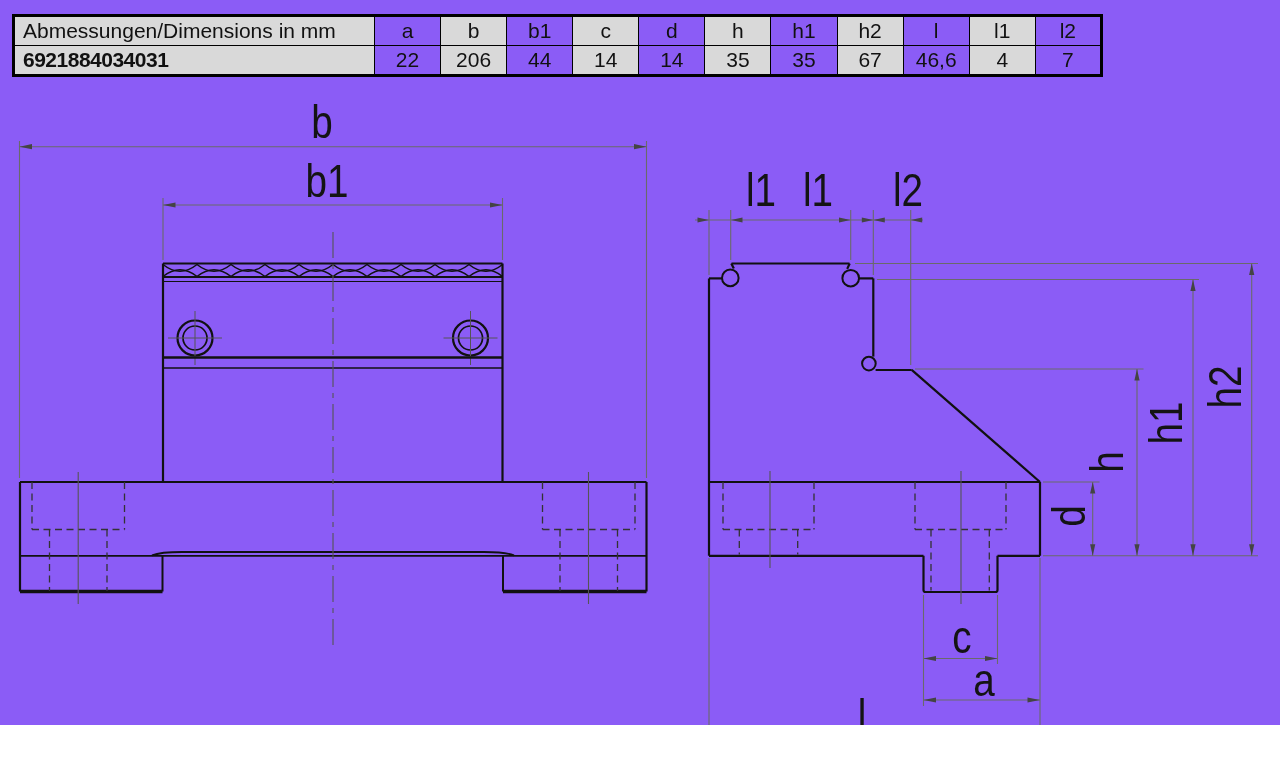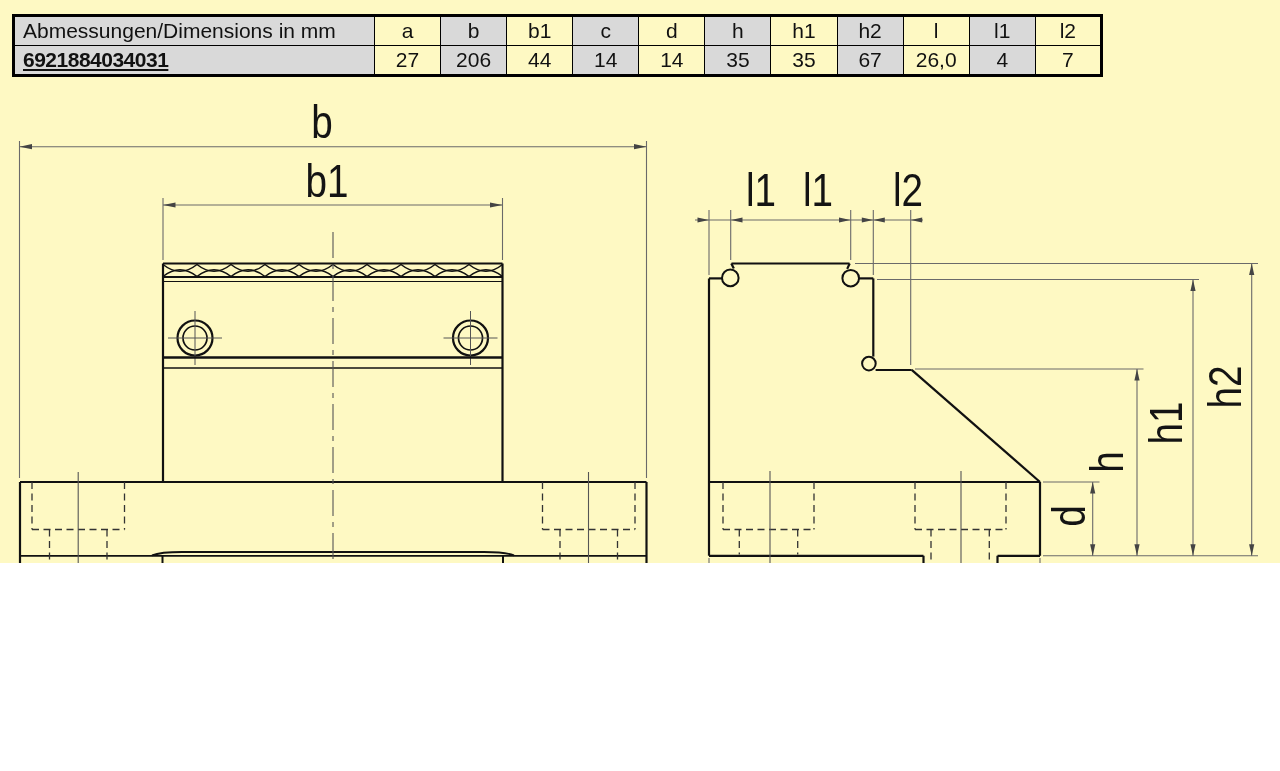--- a/index.html
+++ b/index.html
@@ -1,27 +1,27 @@
 <!DOCTYPE html>
 <html><head>
 <meta charset="utf-8">
 <style>
   html,body{margin:0;padding:0;background:#fff;}
-  .stage{position:relative;width:1280px;height:563px;background:#fef9c3;overflow:hidden;
+  .stage{position:relative;width:1280px;height:725px;background:#8b5cf6;overflow:hidden;
          font-family:"Liberation Sans",sans-serif;color:#111;}
   
   .dim-table{position:absolute;left:12px;top:14px;border-collapse:collapse;table-layout:fixed;
              width:1091px;}
   .dim-table td,.dim-table th{border:1.5px solid #000;height:28px;padding:0;margin:0;
              font-size:21px;font-weight:normal;text-align:center;vertical-align:middle;
              white-space:nowrap;overflow:hidden;}
   .dim-table{border:3px solid #000;}
   .dim-table .lbl{text-align:left;padding-left:8px;}
   .dim-table .sh{background:#d9d9d9;}
-  .dim-table .bold{font-weight:bold;letter-spacing:-0.5px;text-decoration:underline;}
+  .dim-table .bold{font-weight:bold;letter-spacing:-0.5px;}
   
   .draw{position:absolute;left:0;top:0;width:1280px;height:771px;}
   
   .dim-label{position:absolute;font-size:46px;line-height:1;color:#141414;
              transform:translate(-50%,-50%) scaleX(0.84);white-space:nowrap;}
   .dim-label.rot{transform:translate(-50%,-50%) rotate(-90deg) scaleX(0.84);}
 </style>
 </head>
 <body>
 
@@ -42,29 +42,29 @@
       <th>d</th>
       <th class="sh">h</th>
       <th>h1</th>
       <th class="sh">h2</th>
       <th>l</th>
       <th class="sh">l1</th>
       <th>l2</th>
     </tr>
     <tr>
       <td class="lbl sh bold">6921884034031</td>
-      <td>27</td>
+      <td>22</td>
       <td class="sh">206</td>
       <td>44</td>
       <td class="sh">14</td>
       <td>14</td>
       <td class="sh">35</td>
       <td>35</td>
       <td class="sh">67</td>
-      <td>26,0</td>
+      <td>46,6</td>
       <td class="sh">4</td>
       <td>7</td>
     </tr>
   </tbody>
     </table>
 
   <svg class="draw" viewBox="0 0 1280 771">
     <defs></defs>
 
     <g stroke-linejoin="round" stroke-linecap="butt" fill="none">

